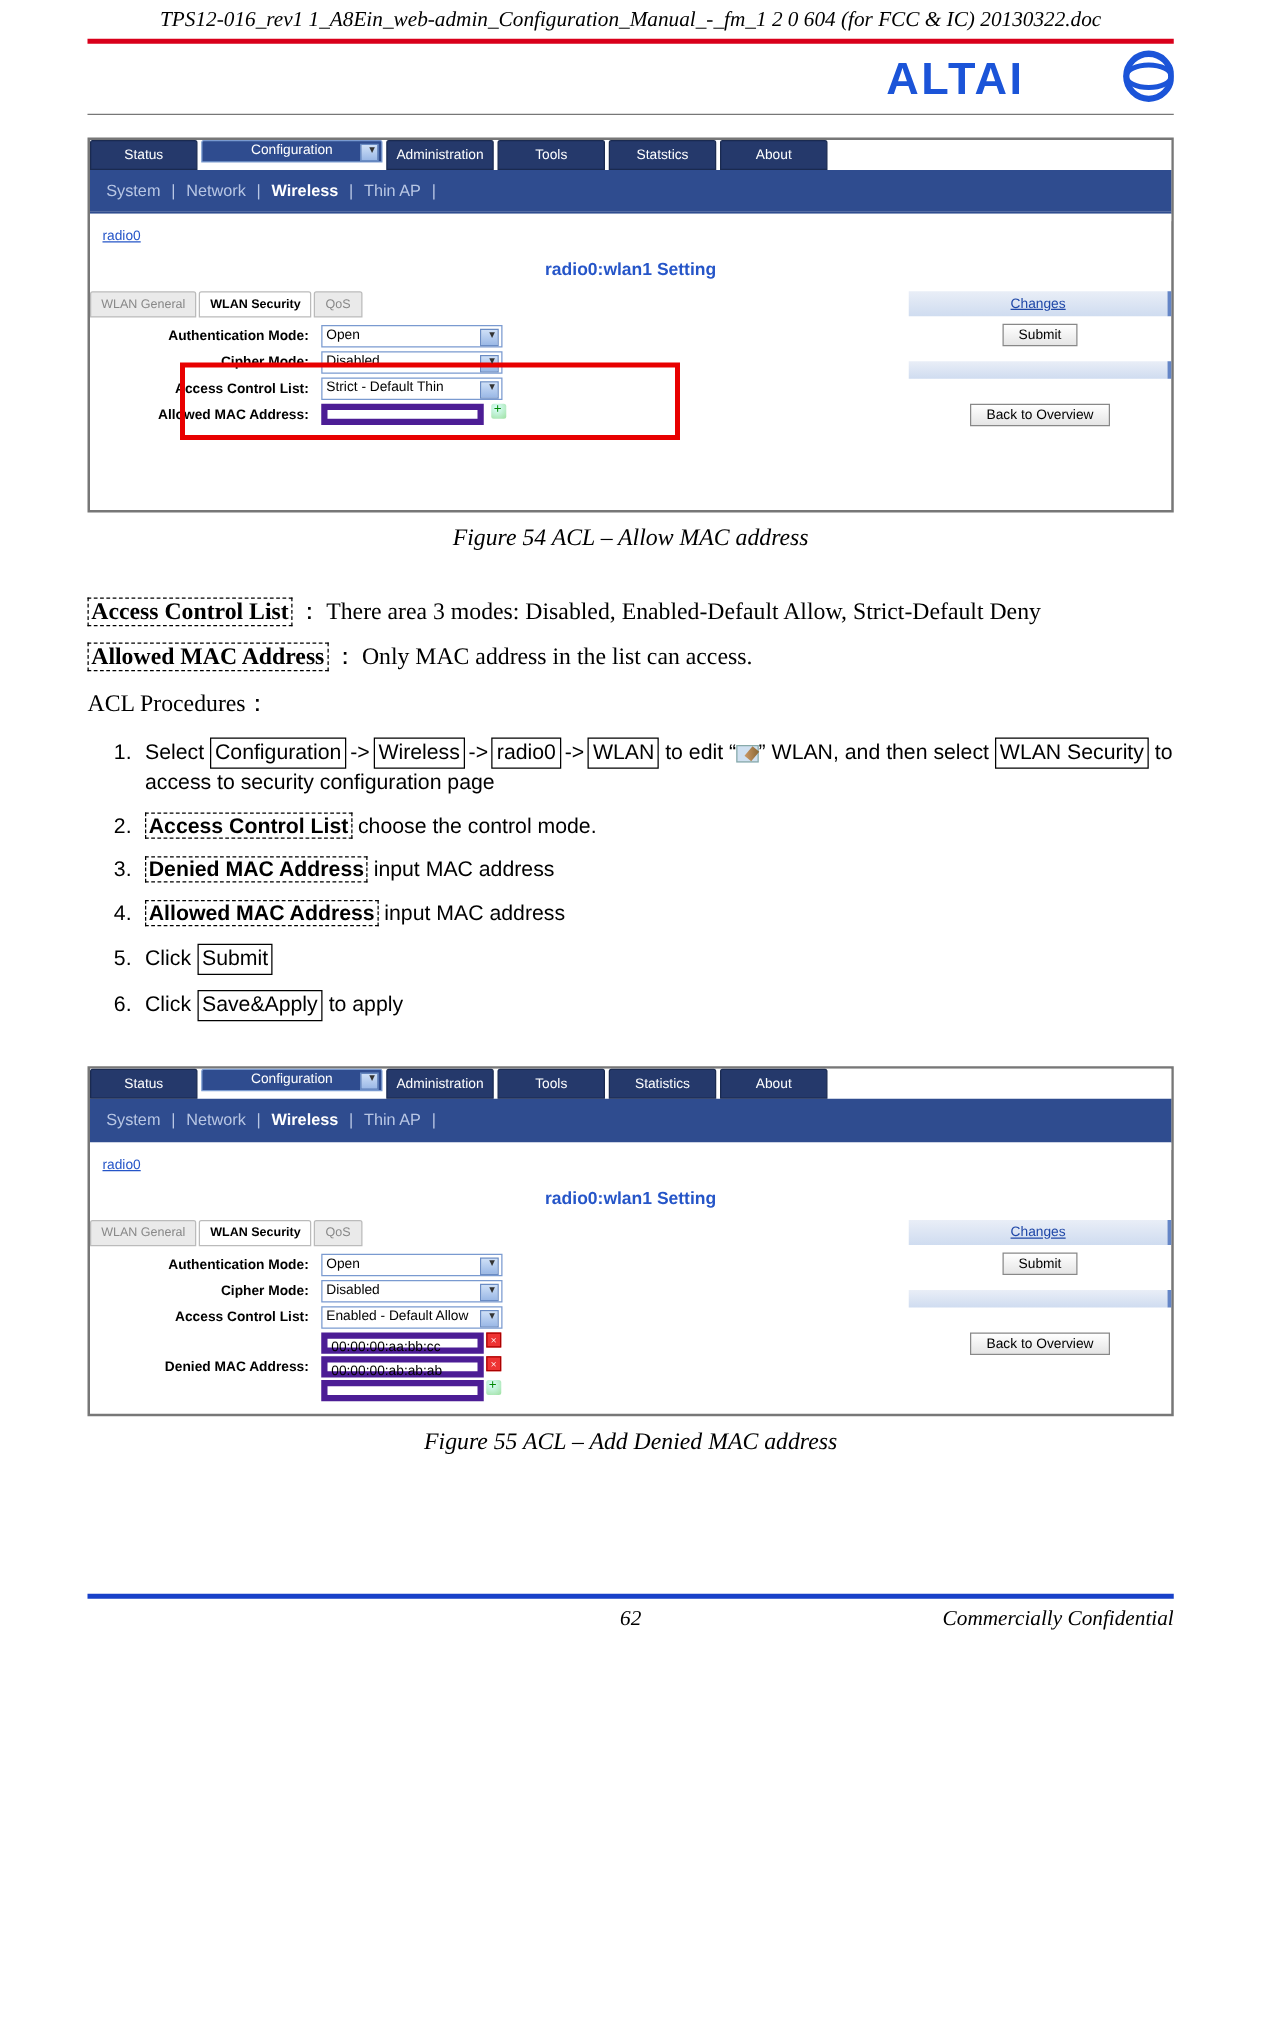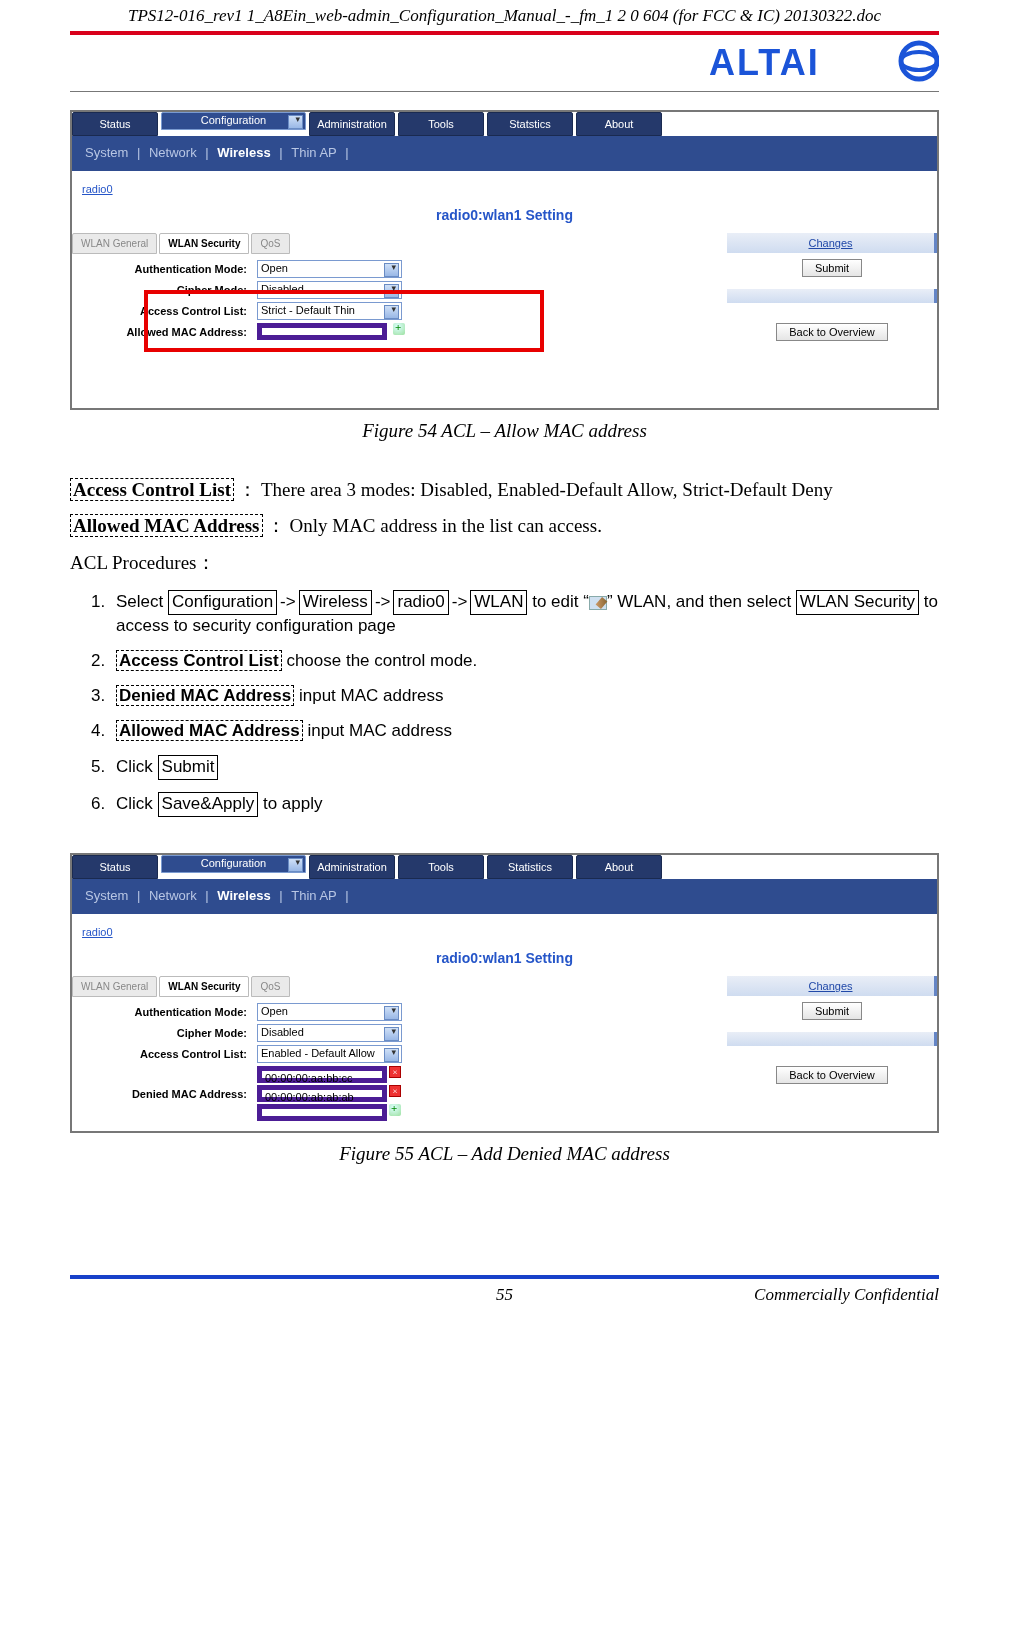--- a/index.html
+++ b/index.html
@@ -237,17 +237,17 @@
         </div>
       </div>
     </div>
   </div>
   <div class="caption">Figure 55 ACL – Add Denied MAC address</div>
 
   <div class="footer-area">
     <div class="blue-rule"></div>
     <div class="foot-row" style="position:relative;">
       <span></span>
-      <span class="foot-center">55</span>
+      <span class="foot-center">62</span>
       <span>Commercially Confidential</span>
     </div>
   </div>
 </div>
 
 </body></html>

